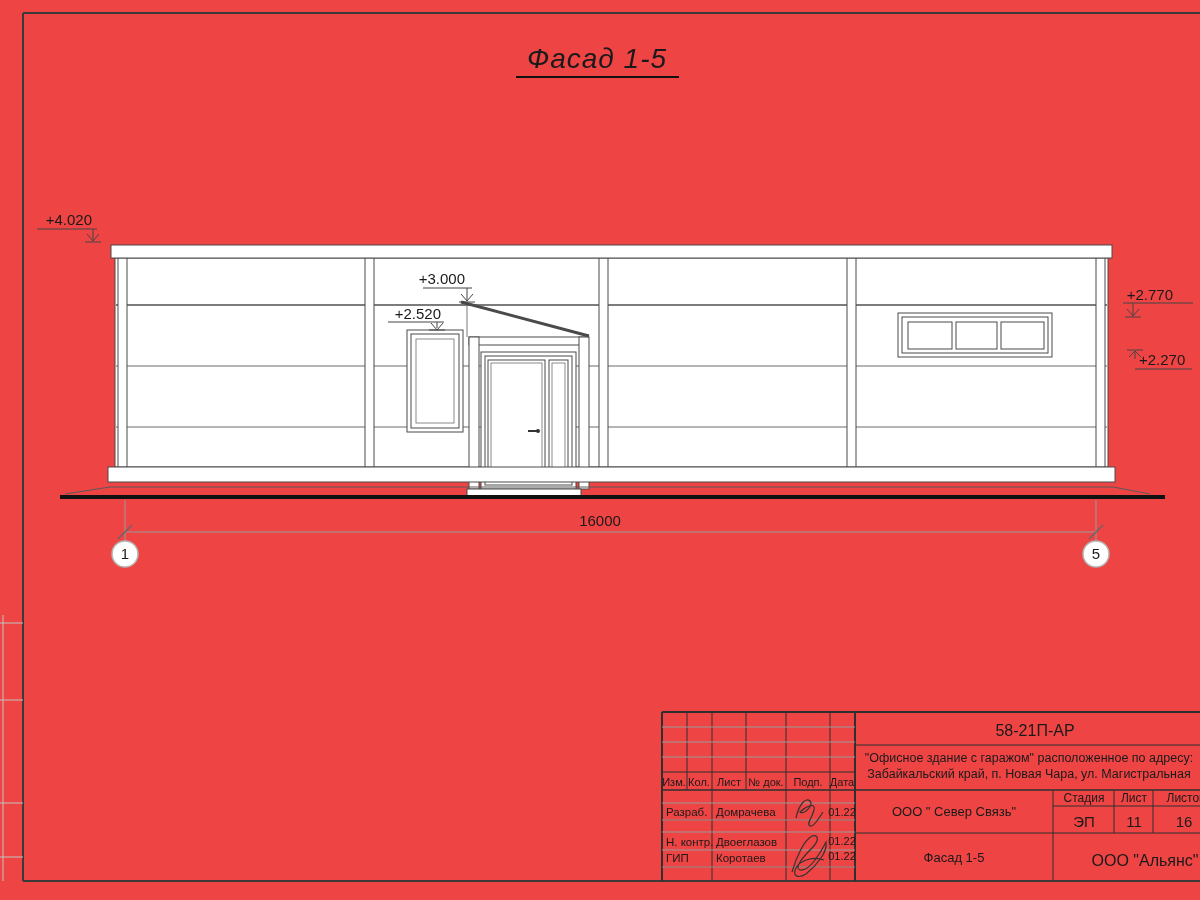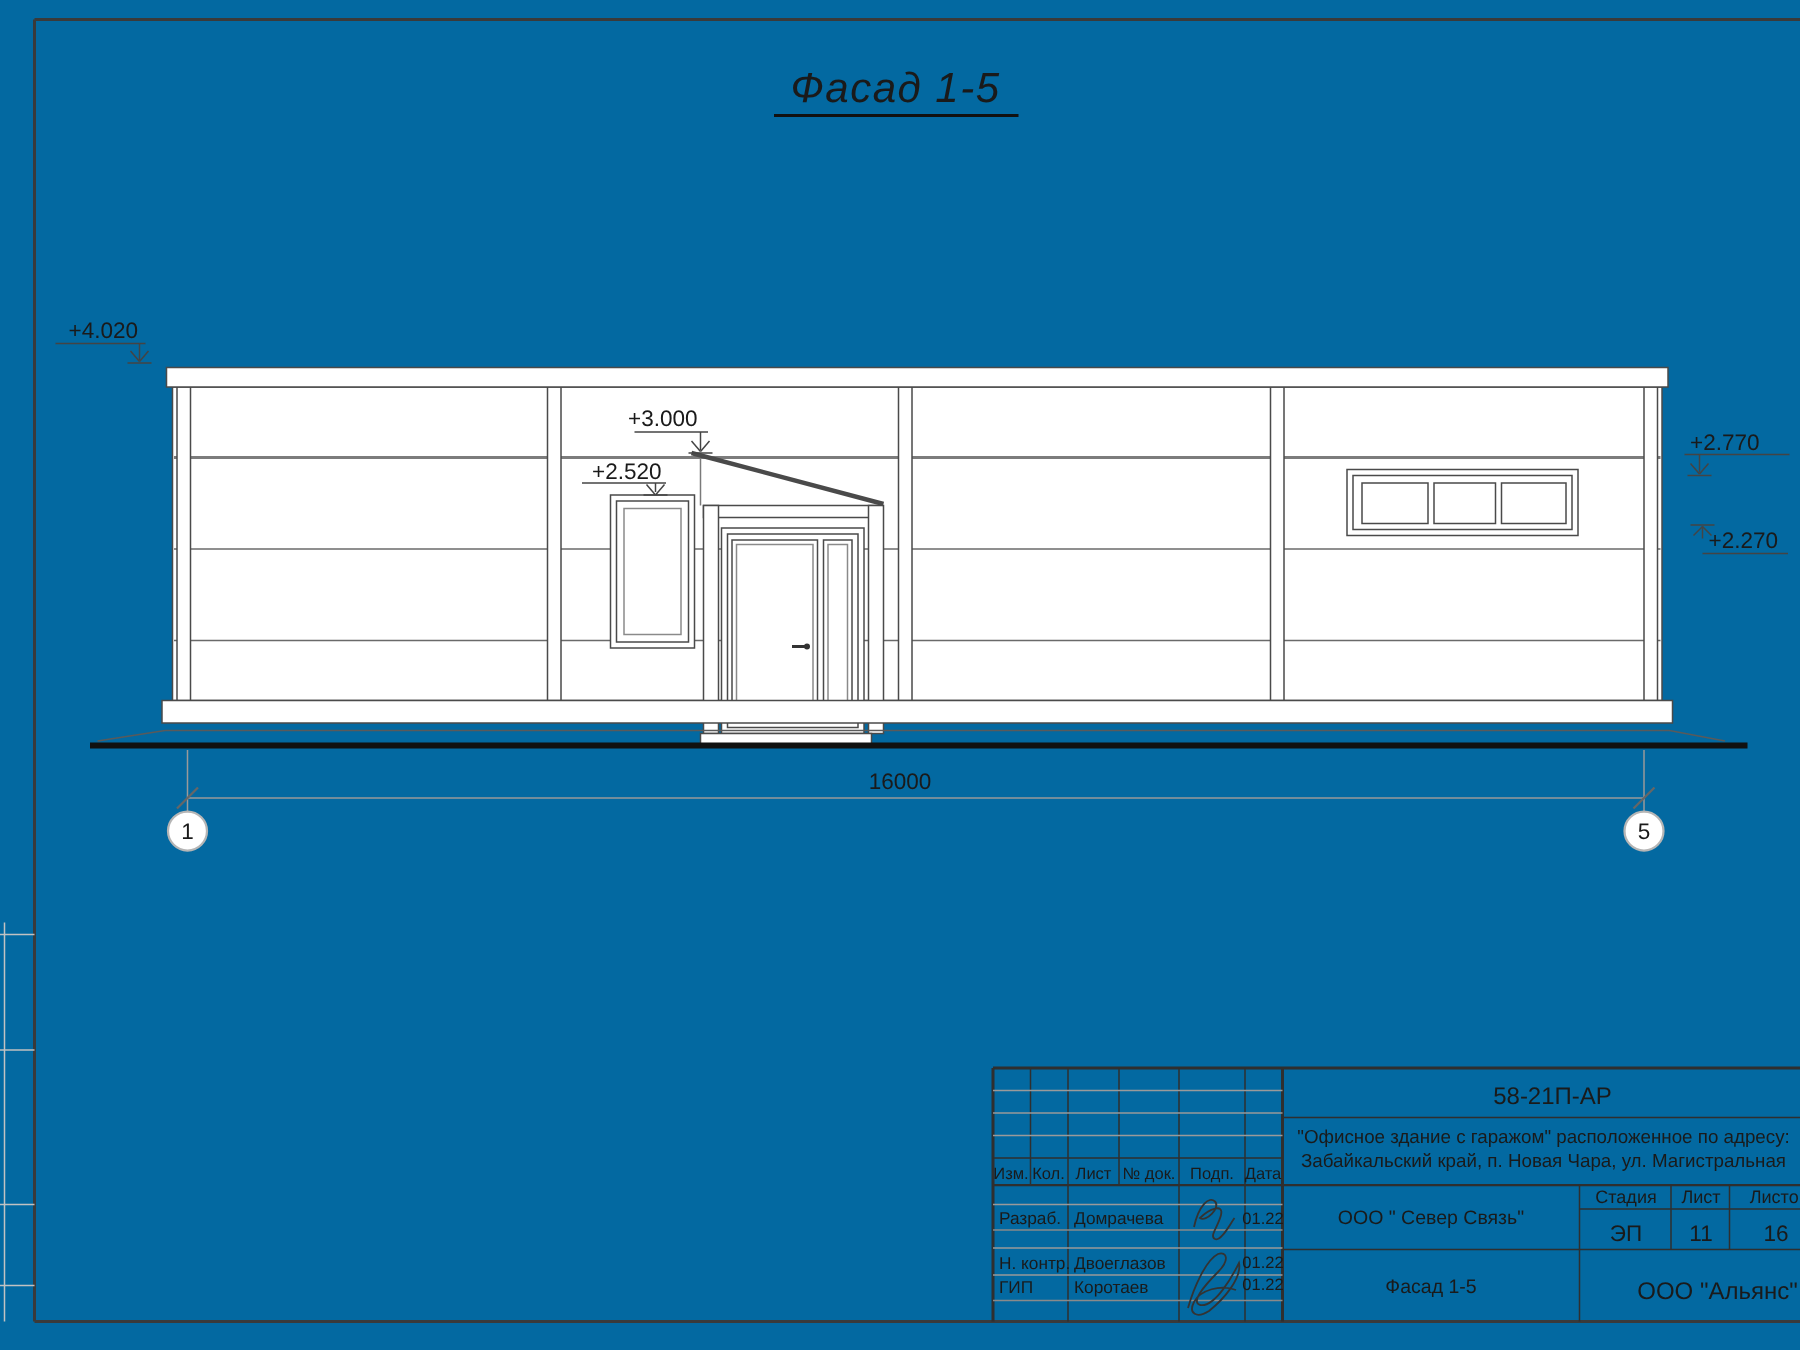--- a/index.html
+++ b/index.html
@@ -1,16 +1,16 @@
 <!DOCTYPE html>
 <html><head>
 <meta charset="utf-8">
 <style>
   html,body{margin:0;padding:0;background:#ffffff;}
-  #sheet{position:relative;width:1200px;height:900px;background:#0369a1;overflow:hidden;
+  #sheet{position:relative;width:1200px;height:900px;background:#ef4444;overflow:hidden;
          font-family:"Liberation Sans",sans-serif;}
   svg text{font-family:"Liberation Sans",sans-serif;fill:#1a1a1a;}
   .t28i{font-size:28px;font-style:italic;letter-spacing:1px;}
   .t16{font-size:16px;}
   .t15{font-size:15px;}
   .t13{font-size:13px;}
   .t12{font-size:12px;}
   .t125{font-size:12.5px;}
   .t115{font-size:11.5px;}
   .t11{font-size:11px;}

